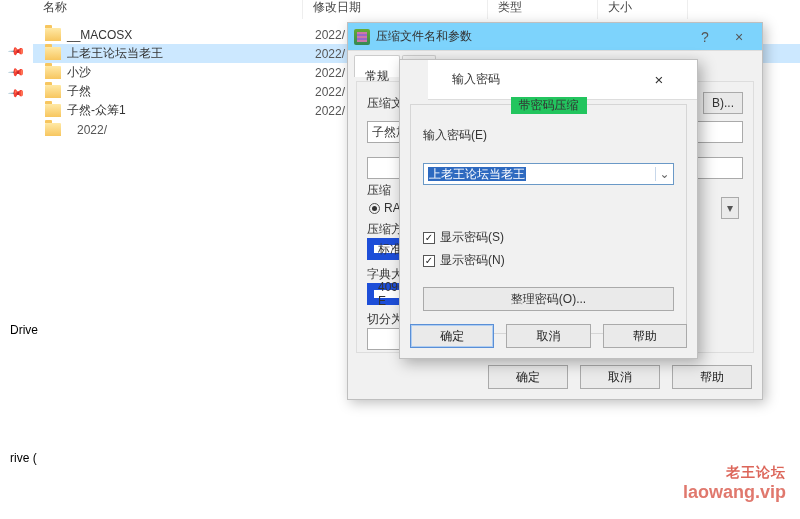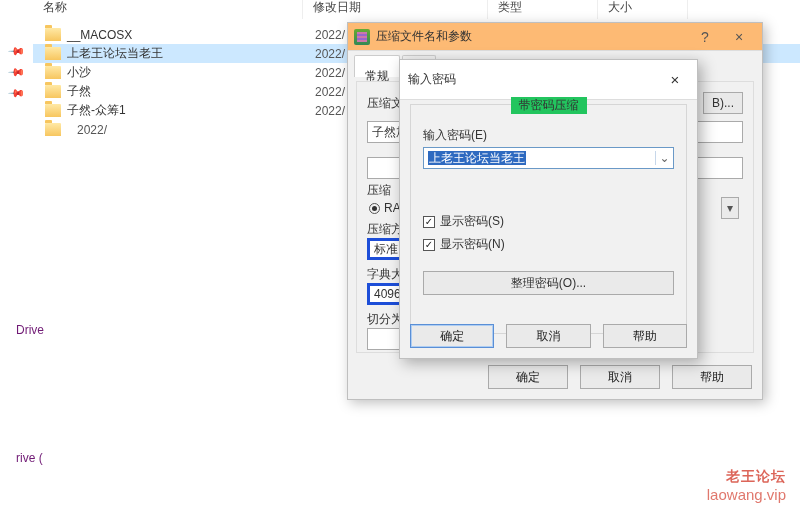--- a/index.html
+++ b/index.html
@@ -2,86 +2,86 @@
 <html><head>
 <meta charset="utf-8">
 <style>
 * { margin:0; padding:0; box-sizing:border-box; font-family:"Microsoft YaHei","SimSun",sans-serif; font-size:12px; }
 body { background:#fff; width:800px; height:519px; overflow:hidden; position:relative; color:#333; }
 
 
 .explorer { position:absolute; left:0; top:0; width:800px; height:519px; }
 .sidebar { position:absolute; left:0; top:-5px; width:33px; height:370px; display:flex; flex-direction:column; align-items:center; padding-top:50px; gap:8px; }
 .pin { color:#999; font-size:11px; transform:rotate(45deg); }
-.drive-lbl { position:absolute; left:16px; color:#701a75; font-size:12px; }
+.drive-lbl { position:absolute; left:10px; color:#000000; font-size:12px; }
 
 .list { position:absolute; left:33px; top:-5px; width:767px; }
 .hdr { display:flex; height:24px; align-items:center; color:#444; }
 .hdr > div { padding:0 10px; border-right:1px solid #eee; height:100%; display:flex; align-items:center; }
 .c-name { width:270px; }
 .c-date { width:185px; }
 .c-type { width:110px; }
 .c-size { width:90px; }
 .rows { margin-top:6px; }
 .row { display:flex; height:19px; align-items:center; }
 .row.sel { background:#cce8ff; }
 .row .ficon { width:16px; height:13px; background:linear-gradient(#ffe9a6,#f7c65f); border-radius:1px 1px 0 0; margin:0 6px 0 12px; position:relative; }
 .row .ficon:before { content:""; position:absolute; top:-3px; left:0; width:7px; height:3px; background:#f7c65f; border-radius:1px 1px 0 0; }
 .row .nm { width:238px; }
 .row .dt { width:185px; padding-left:10px; color:#555; }
 
 
 .dlg1 { position:absolute; left:347px; top:22px; width:416px; height:378px; background:#f1f1f1; border:1px solid #bfbfbf; box-shadow:3px 3px 12px rgba(0,0,0,.25); }
-.titlebar { height:28px; display:flex; align-items:center; padding:4px 6px; background:#fdba74; border-bottom:1px solid #ddd; }
+.titlebar { height:28px; display:flex; align-items:center; padding:4px 6px; background:#7dd3fc; border-bottom:1px solid #ddd; }
 .titlebar .appicon { width:16px; height:16px; margin-right:6px; background:linear-gradient(#6a3,#385); border-radius:2px; position:relative; }
 .titlebar .appicon:after { content:""; position:absolute; inset:3px; background:repeating-linear-gradient(#c7a,#c7a 2px,#96c 2px,#96c 4px); }
 .titlebar .ttl { flex:1; color:#333; }
 .titlebar .tb-btn { width:34px; text-align:center; color:#555; font-size:14px; cursor:default; }
 .tabs { display:flex; height:26px; padding:4px 6px 0 6px; gap:2px; }
 .tab { padding:12px 10px 0; background:#fff; border:1px solid #ccc; border-bottom:none; border-radius:2px 2px 0 0; color:#333; }
 .tab.inactive { background:#f1f1f1; color:#777; }
 .dlg1-body { position:absolute; left:8px; top:58px; right:8px; bottom:46px; border:1px solid #ddd; background:#f1f1f1; padding:8px 10px; }
 .field-row { display:flex; align-items:center; height:26px; gap:6px; margin-bottom:3px; }
 .field-lbl { color:#333; white-space:nowrap; }
 .textin { height:22px; background:#fff; border:1px solid #aaa; padding:0 4px; flex:1; display:flex; align-items:center; color:#333; }
 .browse-btn { height:22px; padding:0 8px; background:#e9e9e9; border:1px solid #aaa; display:flex; align-items:center; }
 .group-lbl { margin-top:4px; color:#333; }
 .radio { display:flex; align-items:center; gap:4px; margin:2px 0 6px 2px; }
 .radio .r { width:11px; height:11px; border:1px solid #555; border-radius:50%; display:flex; align-items:center; justify-content:center; }
 .radio .r .dot { width:5px; height:5px; background:#333; border-radius:50%; }
-.sel-box { height:22px; background:#fff; border:3px solid #1d4ed8; display:flex; align-items:center; padding:0 4px; width:60px; justify-content:space-between; margin-bottom:6px; }
+.sel-box { height:22px; background:#fff; border:7px solid #1d4ed8; display:flex; align-items:center; padding:0 4px; width:60px; justify-content:space-between; margin-bottom:6px; }
 .dlg1-buttons { position:absolute; right:10px; bottom:10px; display:flex; gap:12px; }
 .btn { width:80px; height:24px; background:#eaeaea; border:1px solid #aaa; display:flex; align-items:center; justify-content:center; color:#222; }
 .dd-arrow-right { position:absolute; right:14px; top:115px; width:18px; height:22px; border:1px solid #aaa; background:#eaeaea; display:flex; align-items:center; justify-content:center; color:#555; }
 
 
 .dlg2 { position:absolute; left:399px; top:59px; width:299px; height:300px; background:#f1f1f1; border:1px solid #bfbfbf; box-shadow:4px 4px 14px rgba(0,0,0,.3); }
-.dlg2 .tb2 { height:40px; display:flex; align-items:center; padding:0 8px; background:#fff; border-bottom:1px solid #ddd; }
+.dlg2 .tb2 { height:40px; display:flex; align-items:center; padding:0 24px; background:#fff; border-bottom:1px solid #ddd;margin-left:28px; }
 .dlg2 .tb2 .ttl { flex:1; }
 .dlg2 .tb2 .x { width:28px; text-align:center; font-size:15px; color:#333; }
 .dlg2 .grp { position:absolute; left:10px; top:44px; right:10px; height:230px; border:1px solid #d6d6d6; }
 .dlg2 .grp-title { position:absolute; top:-8px; left:50%; transform:translateX(-50%); background:#22c55e; padding:0 8px; color:#333; }
 .dlg2 .inner { padding:22px 12px 8px; }
-.pw-lbl { color:#333; margin-bottom:3px; }
+.pw-lbl { color:#333; margin-bottom:19px; }
 .pw-box { height:22px; border:1px solid #6a99c7; background:#fff; display:flex; align-items:center; }
 .pw-val { flex:1; padding:0 4px; }
 .pw-val .selspan { background:#2e6ac0; color:#fff; padding:0 1px; }
 .pw-dd { width:18px; text-align:center; color:#666; border-left:1px solid #c7d7ea; }
 .chk-row { display:flex; align-items:center; gap:5px; margin-top:6px; }
 .chk { width:12px; height:12px; border:1px solid #555; background:#fff; display:flex; align-items:center; justify-content:center; font-size:10px; color:#222; }
 .org-btn { margin-top:18px; height:24px; border:1px solid #aaa; background:#eaeaea; display:flex; align-items:center; justify-content:center; }
 .dlg2-buttons { position:absolute; left:10px; right:10px; bottom:10px; display:flex; gap:12px; justify-content:space-between; }
 .dlg2-buttons .btn { flex:1; }
 .dlg2-buttons .btn.primary { border:1px solid #5a8fd6; box-shadow:inset 0 0 0 1px #aecdf2; }
 .chk-spacer { height:38px; }
 
 
 .wm { position:absolute; right:14px; bottom:16px; text-align:right; font-family:sans-serif; }
 .wm .l1 { color:#d64b3d; font-size:14px; font-weight:700; letter-spacing:1px; opacity:.85; }
-.wm .l2 { color:#d64b3d; font-size:15px; opacity:.75; }
+.wm .l2 { color:#d64b3d; font-size:18px; opacity:.75;font-weight:bold; }
 </style>
 </head>
 <body>
 
 <div class="explorer">
   <div class="sidebar">
     <span class="pin">📌</span>
     <span class="pin">📌</span>
     <span class="pin">📌</span>
   </div>

